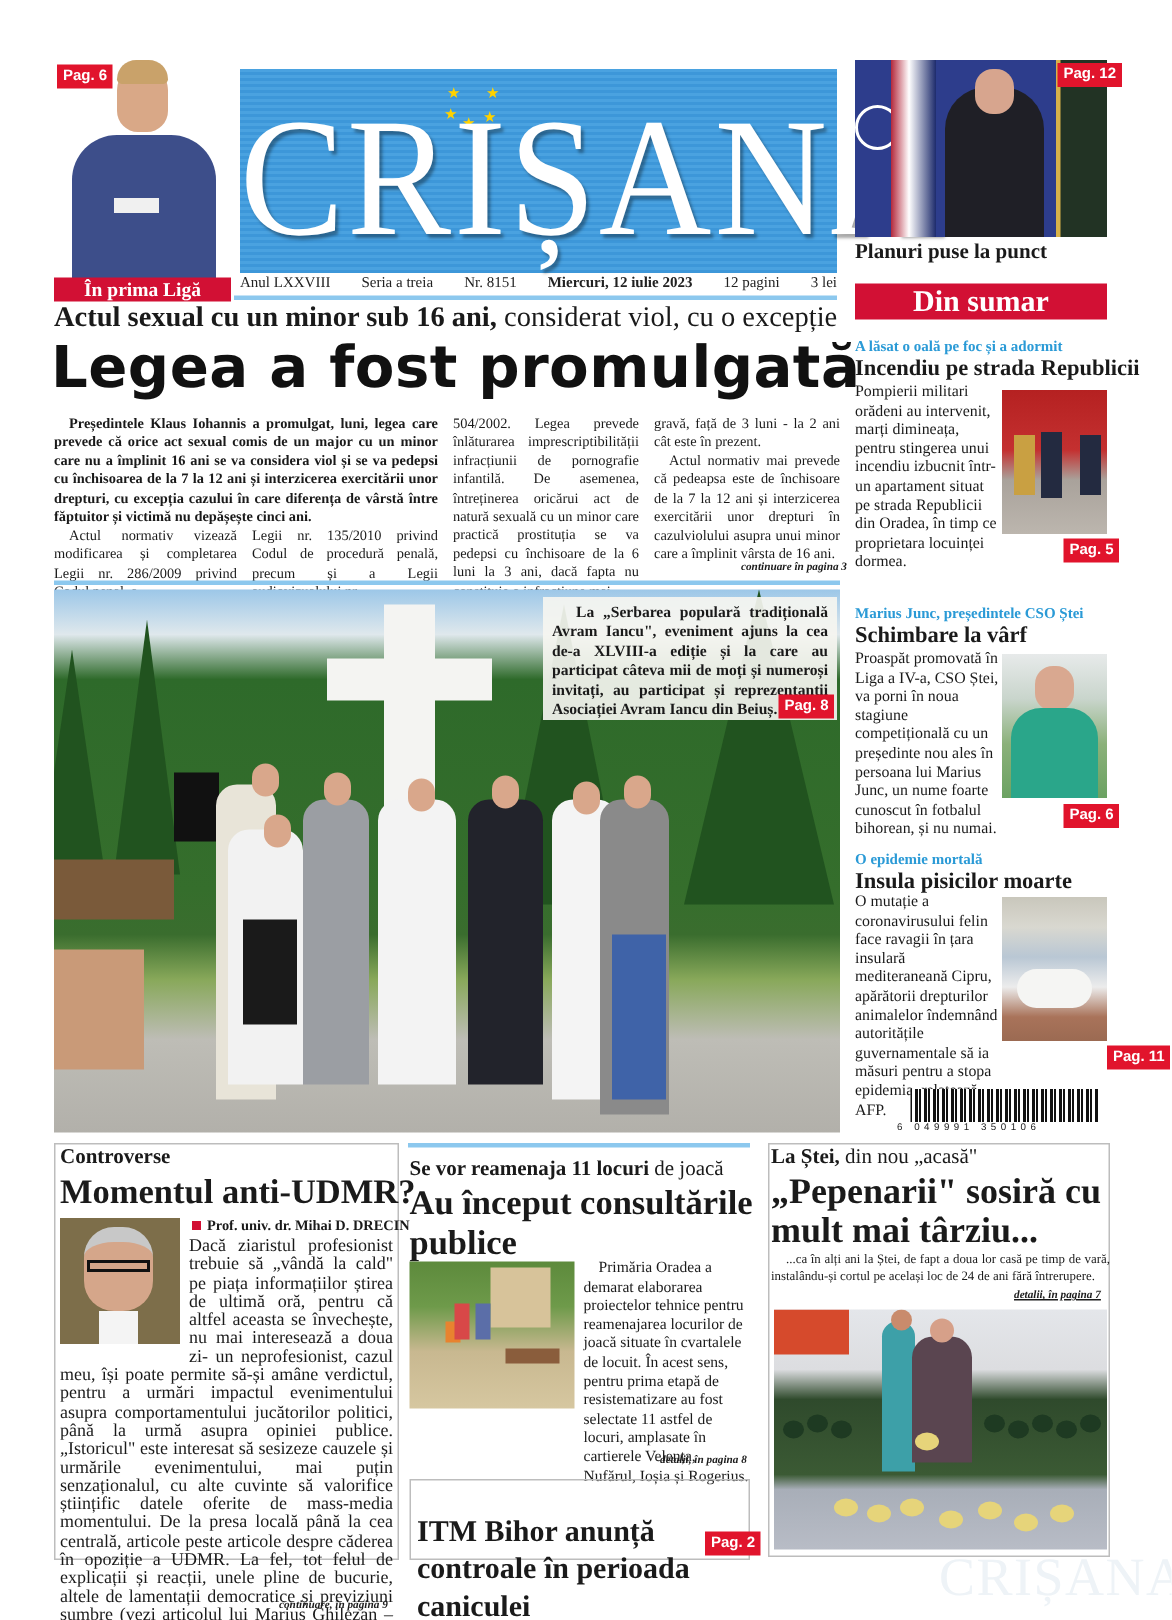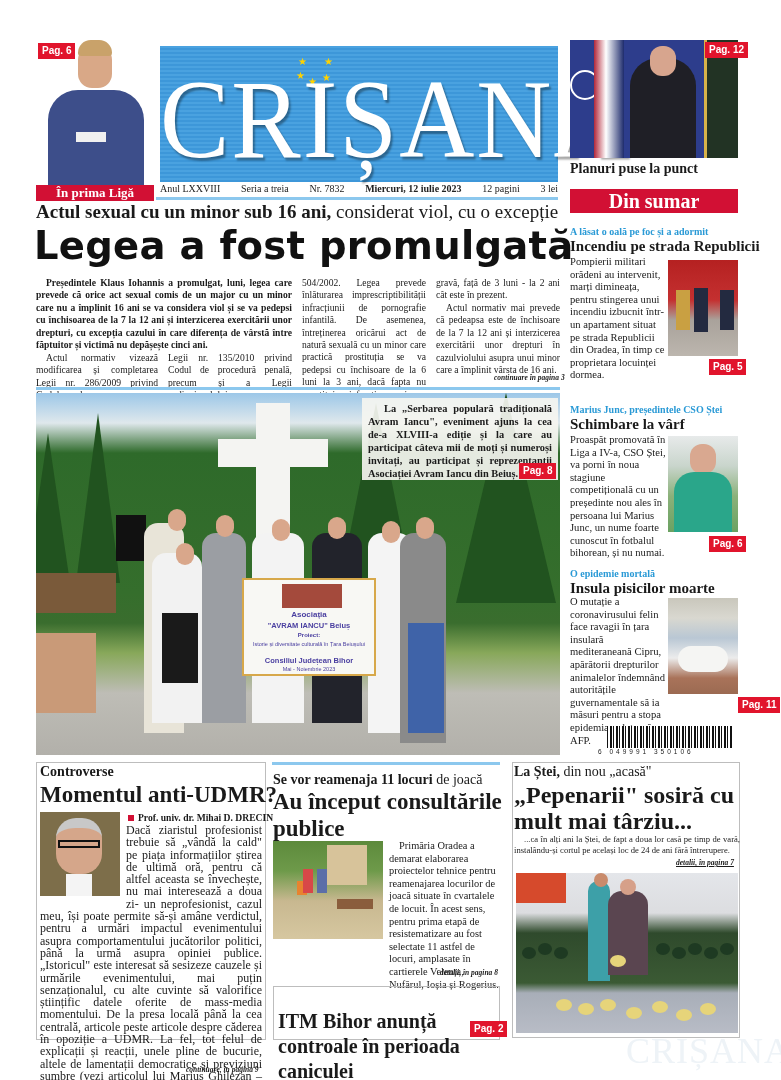--- a/index.html
+++ b/index.html
@@ -135,21 +135,21 @@
       <span style="left:20px;top:26px;">★</span>
       <span style="left:34px;top:22px;">★</span>
     <span style="left:10px;top:6px;">★</span>
       <span style="left:36px;top:6px;">★</span>
   </div>
   <div id="mast-title" class="abs">CRIȘANA</div>
 </div>
 <div id="mast-info" class="abs">
   <span>Anul LXXVIII</span>
   <span>Seria a treia</span>
-  <span>Nr. 7832</span>
+  <span>Nr. 8151</span>
   <b>Miercuri, 12 iulie 2023</b>
   <span>12 pagini</span>
   <span>3 lei</span>
 </div>
 <div class="blue-rule" style="left:156px;top:197px;width:402px;"></div>
 
 <div id="nato" class="abs">
   <div class="star"></div>
   <div class="flag"></div>
   <div class="shield"></div>
@@ -192,29 +192,20 @@
   <div class="person" style="left:332px;top:140px;width:44px;height:200px;background:#f4f4f4;"></div>
   <div class="person" style="left:364px;top:140px;width:46px;height:210px;background:#8a8a8a;"></div>
   <div class="person" style="left:372px;top:230px;width:36px;height:110px;background:#3f63a8;border-radius:0;"></div>
   <div class="phead" style="left:132px;top:116px;"></div>
   <div class="phead" style="left:140px;top:150px;"></div>
   <div class="phead" style="left:180px;top:122px;"></div>
   <div class="phead" style="left:236px;top:126px;"></div>
   <div class="phead" style="left:292px;top:124px;"></div>
   <div class="phead" style="left:346px;top:128px;"></div>
   <div class="phead" style="left:380px;top:124px;"></div>
-  <div id="banner">
-    <div class="pic"></div>
-    <div class="b1">Asociația</div>
-    <div class="b2">"AVRAM IANCU" Beiuș</div>
-    <div class="b3">Proiect:</div>
-    <div class="b4">Istorie și diversitate culturală în Țara Beiușului</div>
-    <div class="b5">Consiliul Județean Bihor</div>
-    <div class="b6">Mai - Noiembrie 2023</div>
-  </div>
 </div>
 <div id="photo-caption" class="abs">La „Serbarea populară tradițională Avram Iancu", eveniment ajuns la cea de-a XLVIII-a ediție și la care au participat câteva mii de moți și numeroși invitați, au participat și reprezentanții Asociației Avram Iancu din Beiuș.</div>
 <span class="pag" style="left:519px;top:463px;">Pag. 8</span>
 
 <div class="side-kicker" style="top:226px;">A lăsat o oală pe foc și a adormit</div>
 <div class="side-title" style="top:238px;">Incendiu pe strada Republicii</div>
 <div class="side-text" style="top:256px;">Pompierii militari orădeni au intervenit, marți dimineața, pentru stingerea unui incendiu izbucnit într-un apartament situat pe strada Republicii din Oradea, în timp ce proprietara locuinței dormea.</div>
 <div class="side-img" style="top:260px;height:96px;background:linear-gradient(180deg,#b52121 0,#c43030 40px,#a9a29b 60px,#bcb6ae 96px);">
   <div style="position:absolute;left:8px;top:30px;width:14px;height:40px;background:#c9a042;"></div>
   <div style="position:absolute;left:26px;top:28px;width:14px;height:44px;background:#232a40;"></div>

